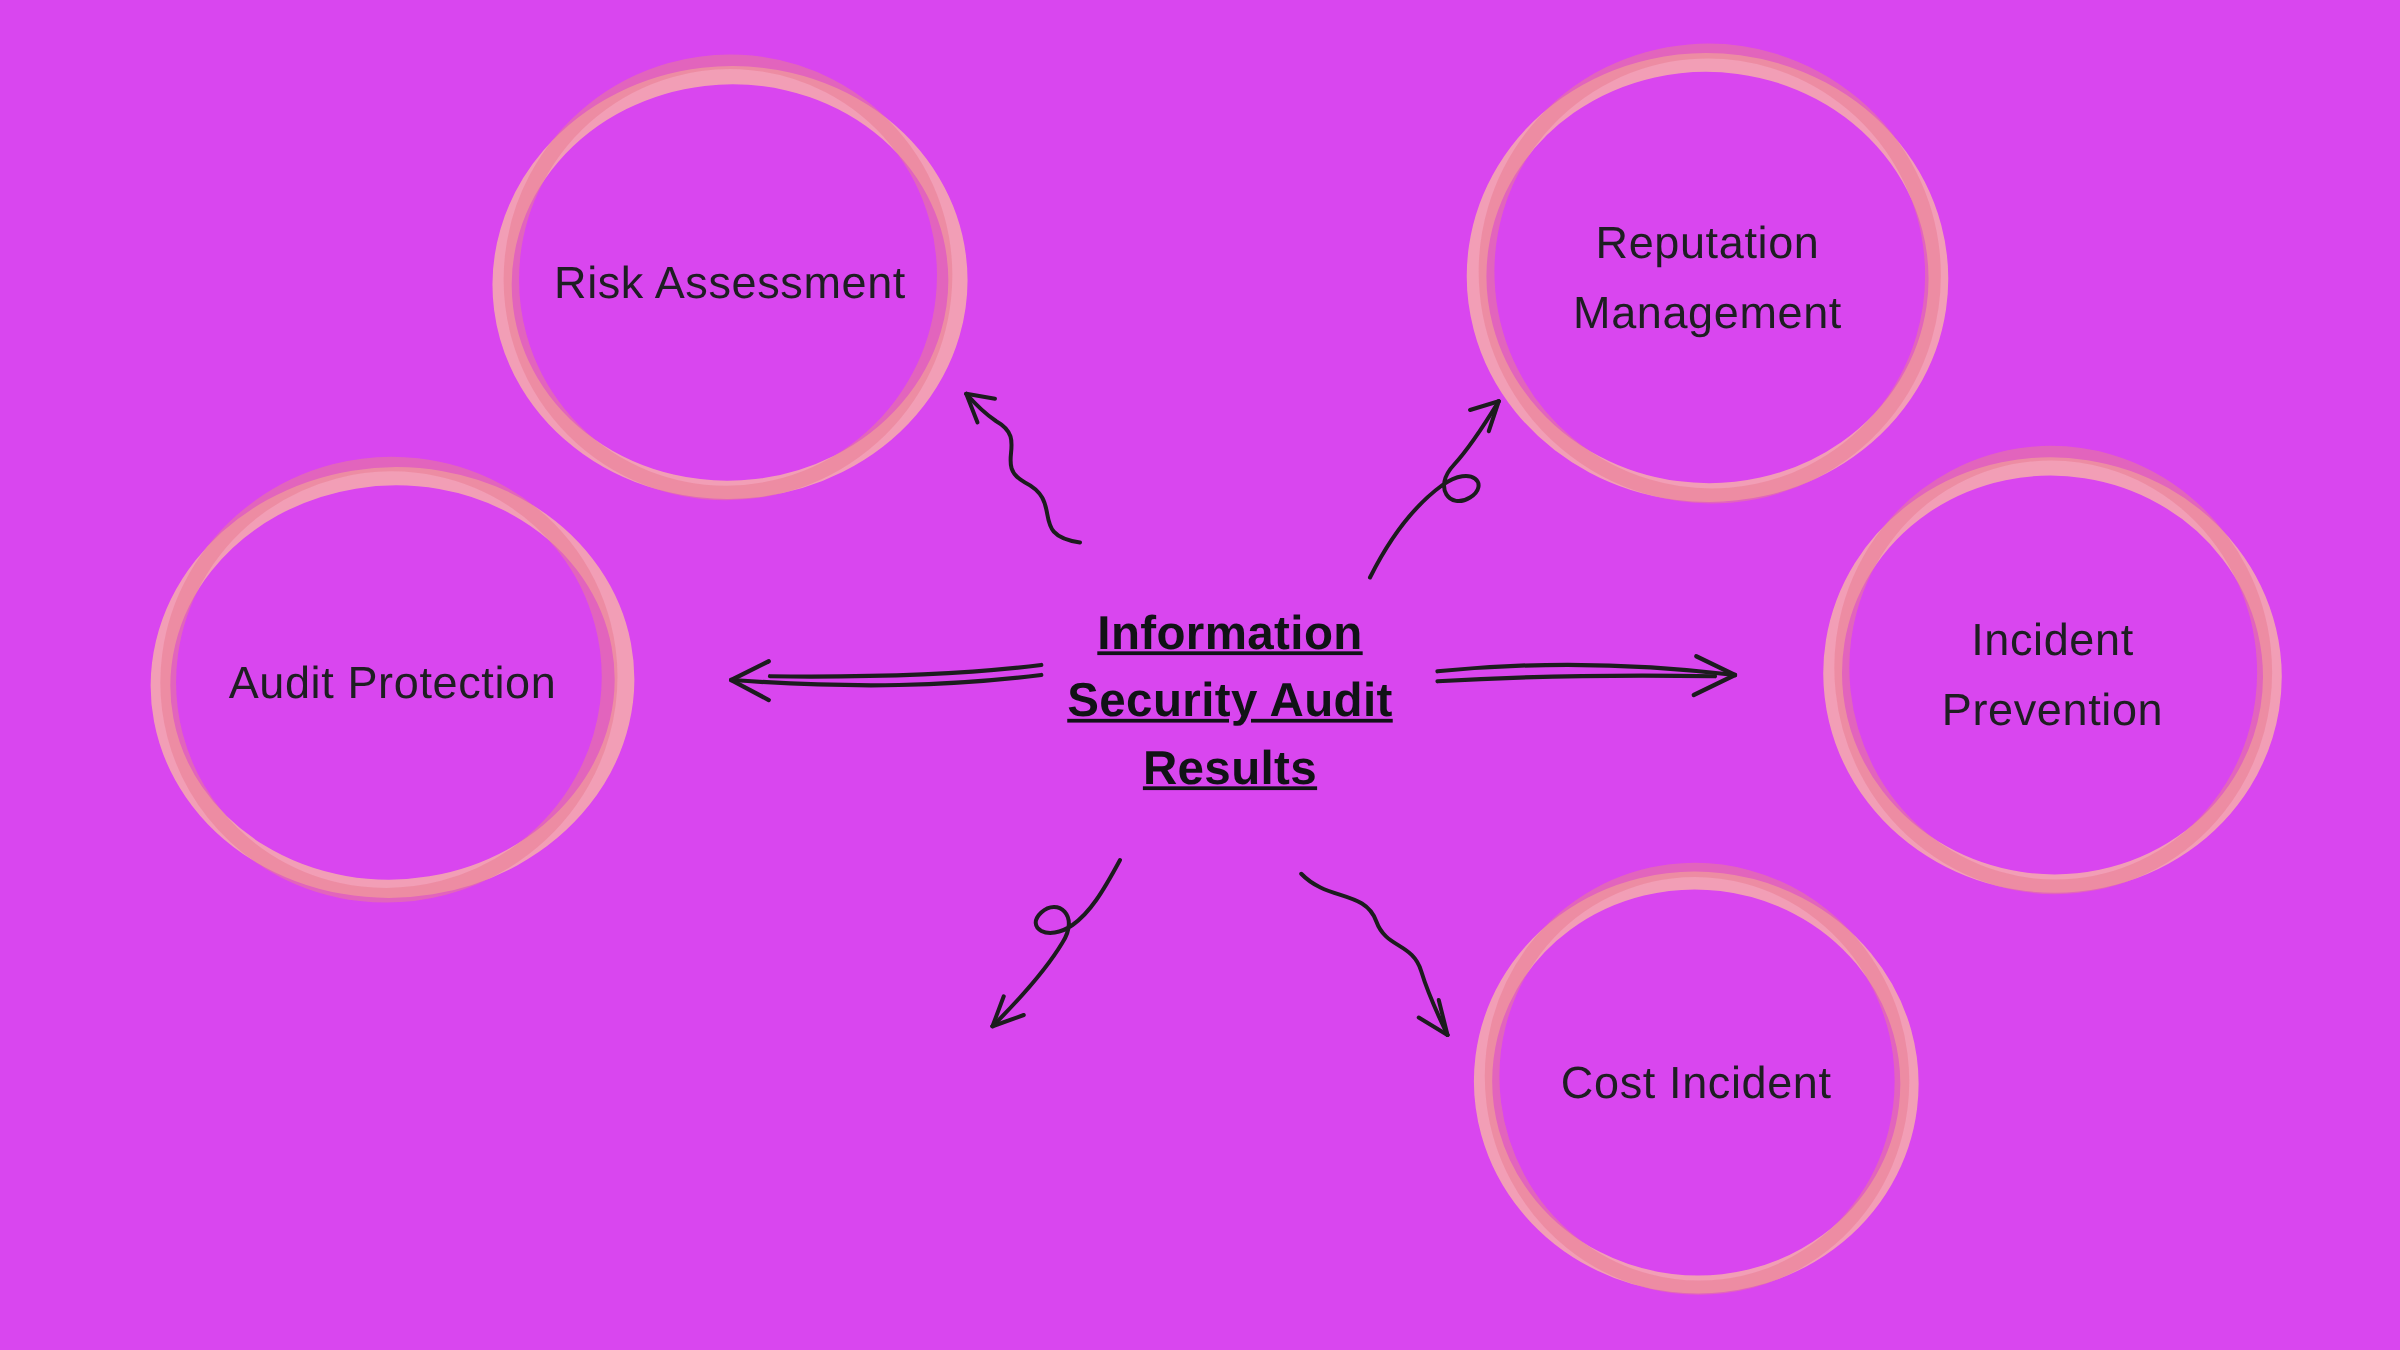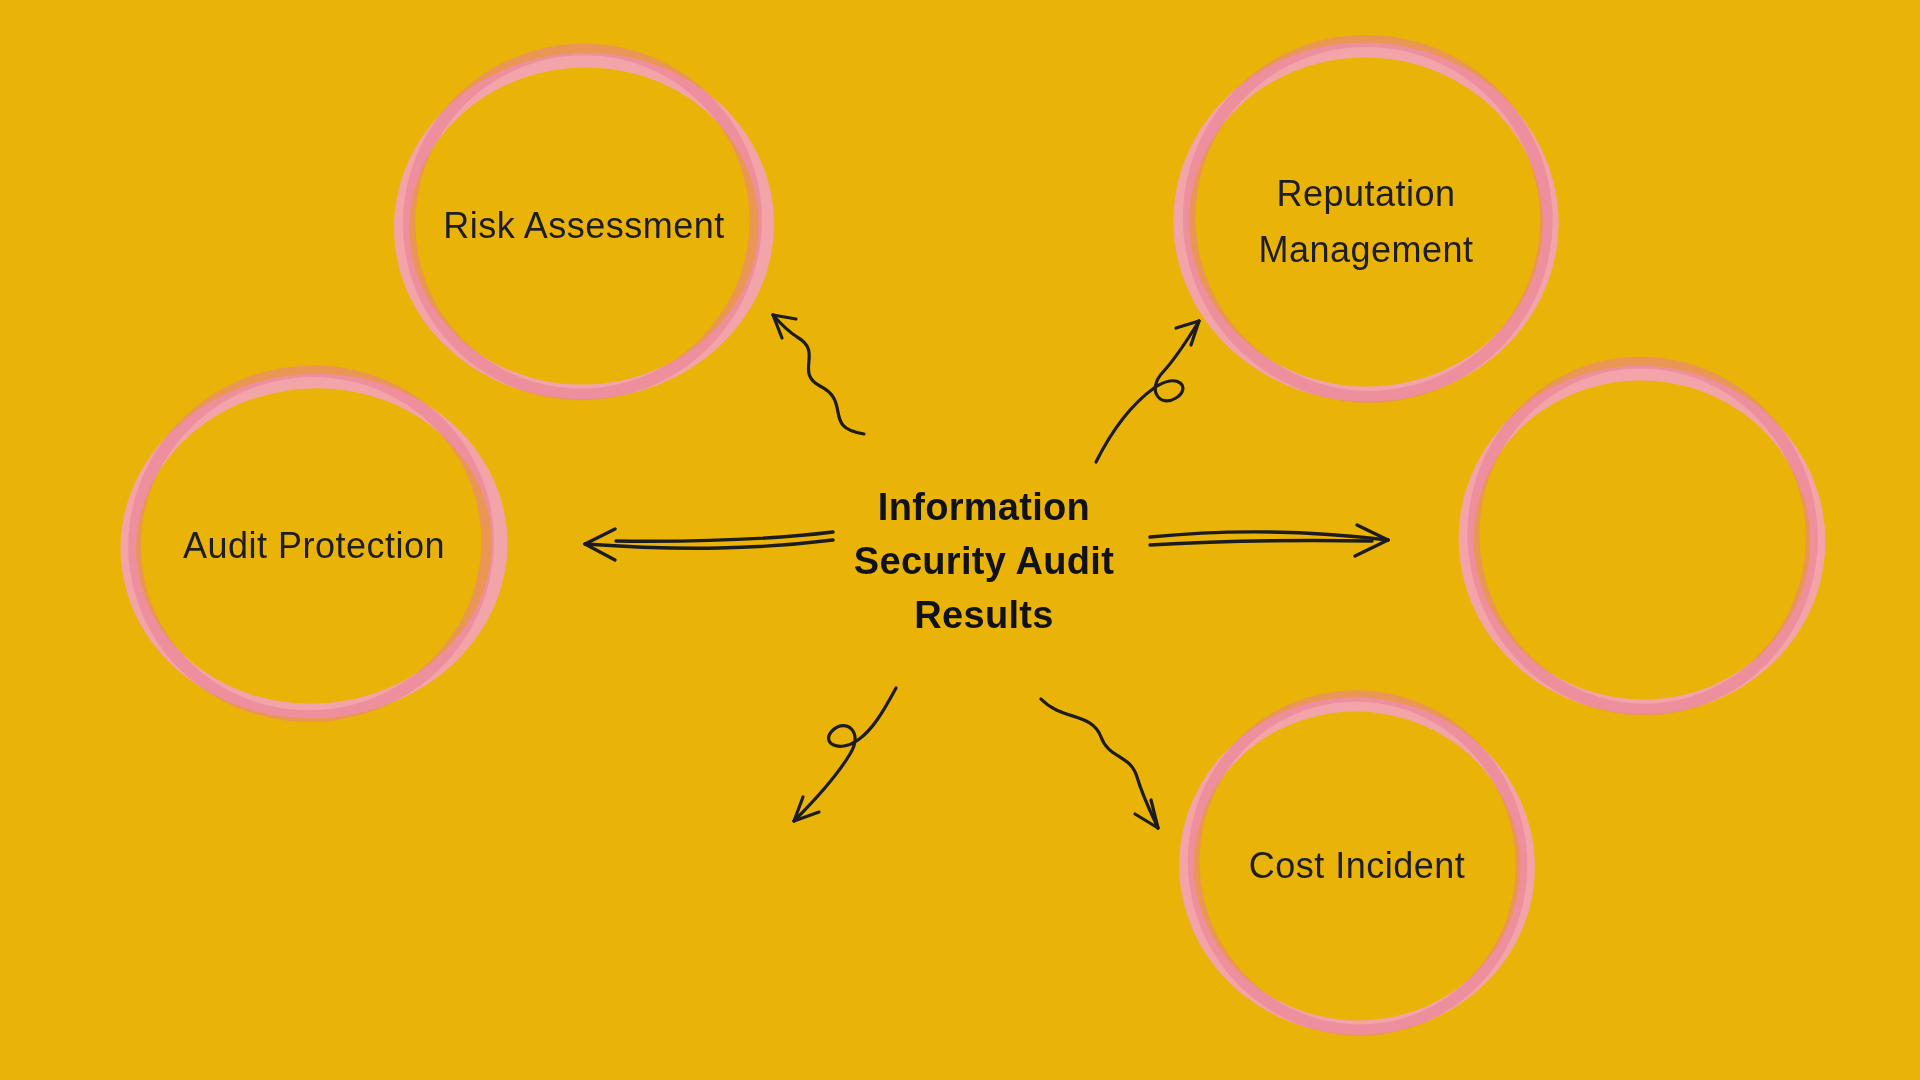--- a/index.html
+++ b/index.html
@@ -6,21 +6,21 @@
   html, body { width: 1920px; height: 1080px; }
   body {
     font-family: "Liberation Sans", "DejaVu Sans", sans-serif;
     background: #ffffff;
     overflow: hidden;
   }
   .canvas {
     position: relative;
     width: 1920px;
     height: 1080px;
-    background: #eab308;
+    background: #d946ef;
     overflow: hidden;
   }
   .arrows {
     position: absolute;
     left: 0; top: 0;
     width: 1920px; height: 1080px;
     pointer-events: none;
   }
   .node {
     position: absolute;
@@ -48,20 +48,21 @@
     left: 984px;
     top: 562px;
     transform: translate(-50%, -50%);
     width: 330px;
     text-align: center;
     font-size: 38px;
     font-weight: 700;
     color: #111216;
     line-height: 1.42;
     letter-spacing: 0.3px;
+    text-decoration: underline;
   }
   
   .node-risk          { left: 379px;  top: 31px;  width: 410px; height: 390px; }
   .node-reputation    { left: 1156px; top: 22px;  width: 420px; height: 400px; }
   .node-data          { left: 104px;  top: 351px; width: 420px; height: 390px; }
   .node-incident      { left: 1442px; top: 345px; width: 400px; height: 390px; }
   .node-operational   { left: 371px;  top: 674px; width: 420px; height: 390px; }
   .node-cost          { left: 1162px; top: 676px; width: 390px; height: 380px; }
 </style>
 </head>
@@ -132,20 +133,21 @@
       <ellipse cx="197" cy="198" rx="168" ry="177" stroke="#ea7d93" stroke-width="12" opacity="0.55" transform="rotate(7 200 200)"></ellipse>
     </svg>
     <div class="label">Audit Protection</div>
   </div>
 
   <div class="node node-incident">
     <svg class="ring" viewBox="0 0 400 400" preserveAspectRatio="none" fill="none">
       <ellipse cx="200" cy="200" rx="176" ry="171" stroke="#f3a3b2" stroke-width="15" opacity="0.95" transform="rotate(9 200 200)"></ellipse>
       <ellipse cx="201" cy="196" rx="169" ry="178" stroke="#ea7d93" stroke-width="12" opacity="0.55" transform="rotate(-6 200 200)"></ellipse>
     </svg>
+    <div class="label">Incident Prevention</div>
   </div>
 
 
   <div class="node node-cost">
     <svg class="ring" viewBox="0 0 400 400" preserveAspectRatio="none" fill="none">
       <ellipse cx="200" cy="200" rx="175" ry="170" stroke="#f3a3b2" stroke-width="15" opacity="0.95" transform="rotate(7 200 200)"></ellipse>
       <ellipse cx="201" cy="197" rx="168" ry="176" stroke="#ea7d93" stroke-width="12" opacity="0.55" transform="rotate(-7 200 200)"></ellipse>
     </svg>
     <div class="label">Cost Incident</div>
   </div>

